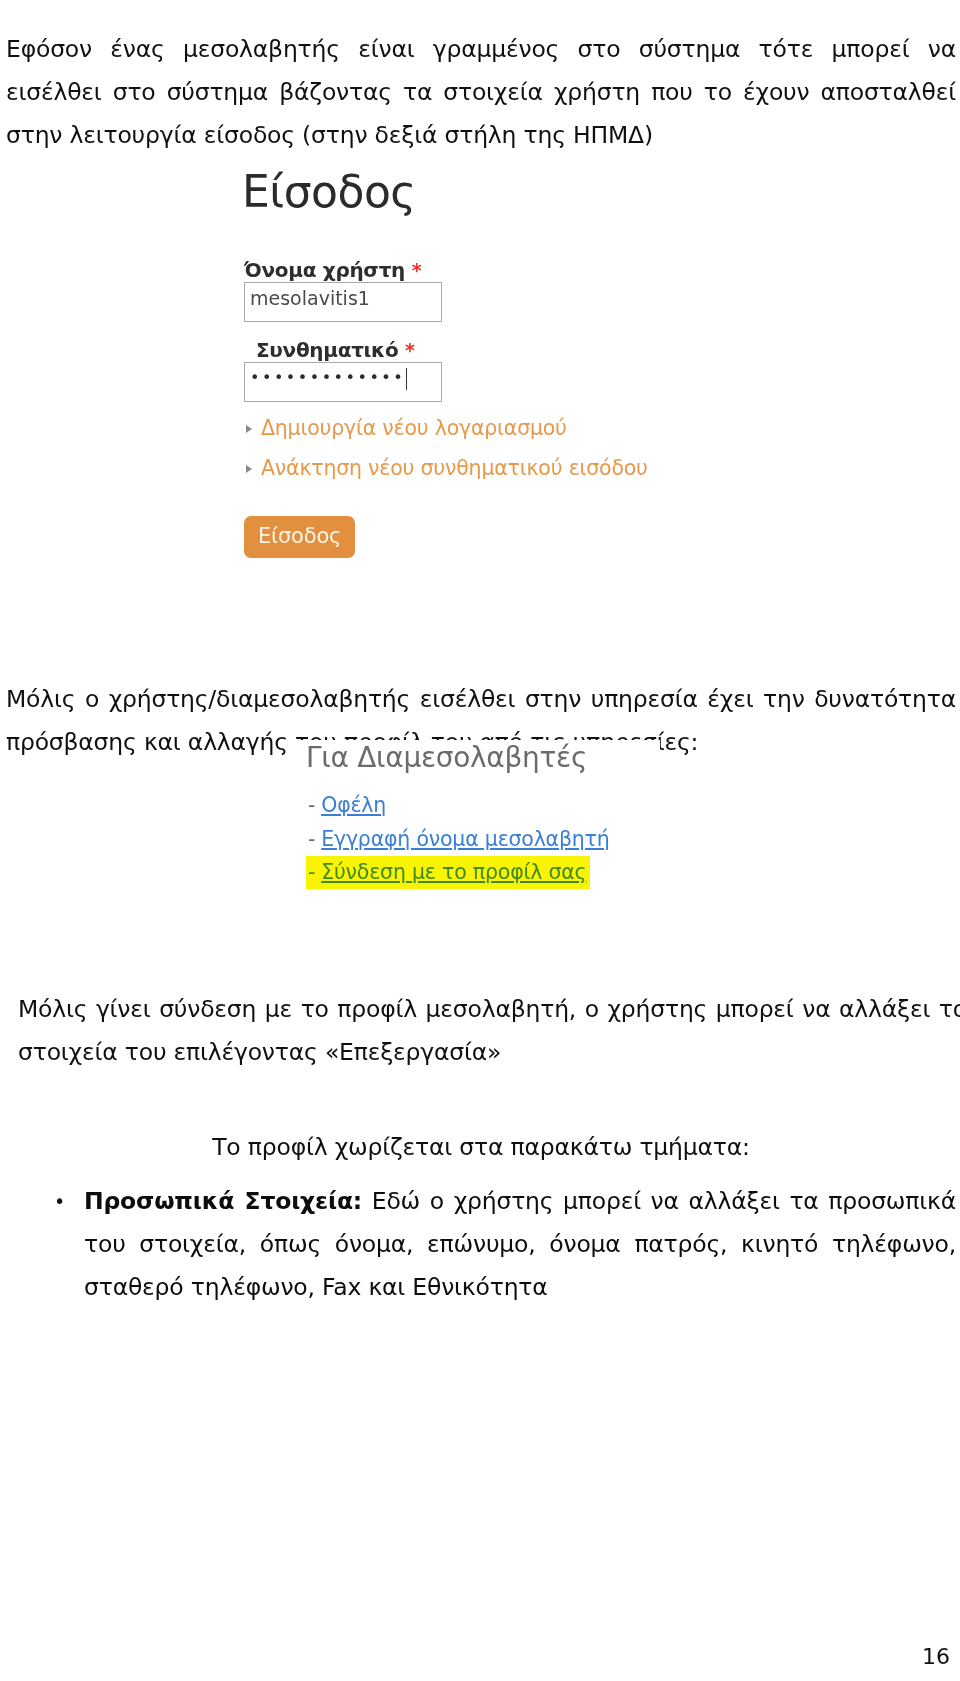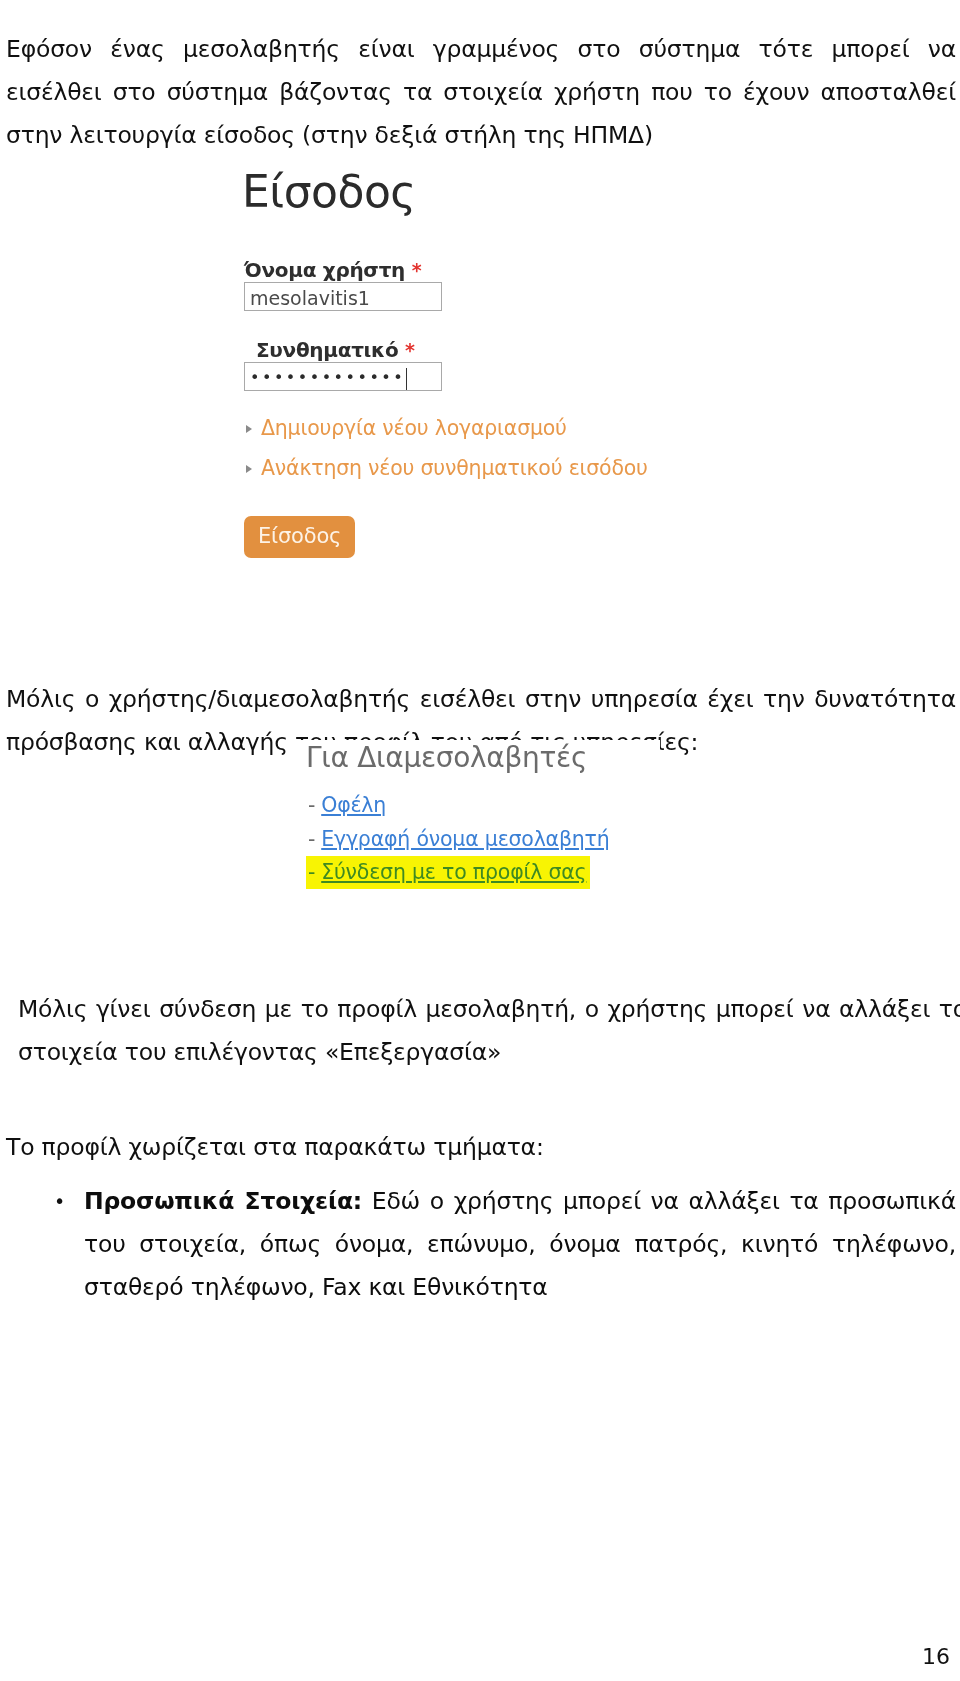--- a/index.html
+++ b/index.html
@@ -24,20 +24,21 @@
   }
 
   
   .para {
     position: absolute;
     font-size: 23.5px;
     line-height: 43px;
     color: #101010;
     font-family: "DejaVu Sans", "Liberation Sans", sans-serif;
     letter-spacing: -0.2px;
+    text-align: center;
   }
   .para.just {
     text-align: justify;
     text-align-last: left;
   }
 
   .p-intro  { left: 6px;  top: 4px;   width: 950px; }
   .p-mid    { left: 6px;  top: 654px; width: 950px; }
   .p-after  { left: 6px;  top: 964px; width: 950px; margin-left: 12px; }
   .p-parts  { left: 6px;  top: 1102px; width: 950px; }
@@ -102,21 +103,21 @@
   .req-star {
     color: #e3342f;
     font-weight: bold;
     font-size: 19px;
   }
   .text-box {
     position: absolute;
     box-sizing: border-box;
     border: 1px solid #a9a9a9;
     background: #ffffff;
-    height: 29px;
+    height: 40px;
     width: 198px;
     font-size: 19px;
     line-height: 30px;
     padding: 0 5px;
     color: #4a4a4a;
     white-space: nowrap;
     overflow: hidden;
   }
   .lbl-user { left: 8px; top: 92px; }
   .box-user { left: 8px; top: 116px; }

